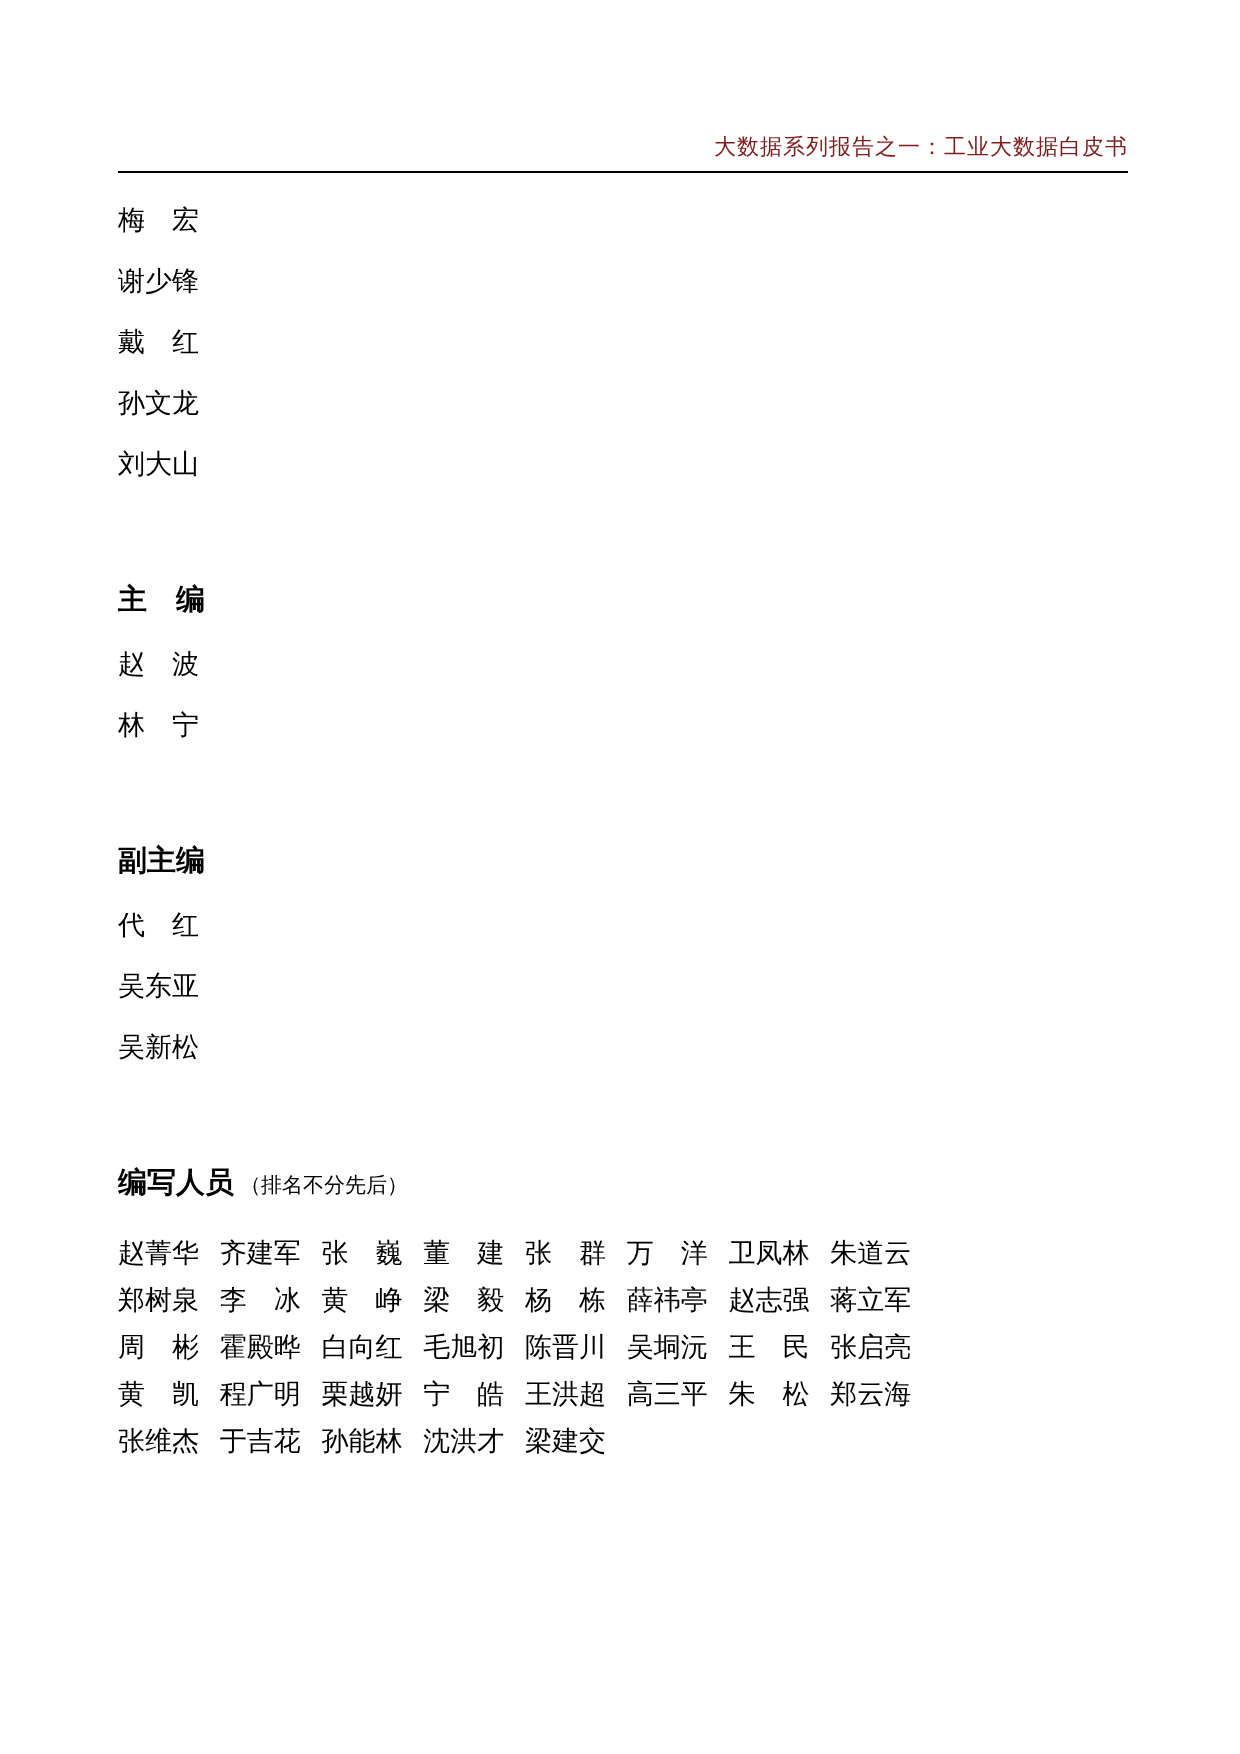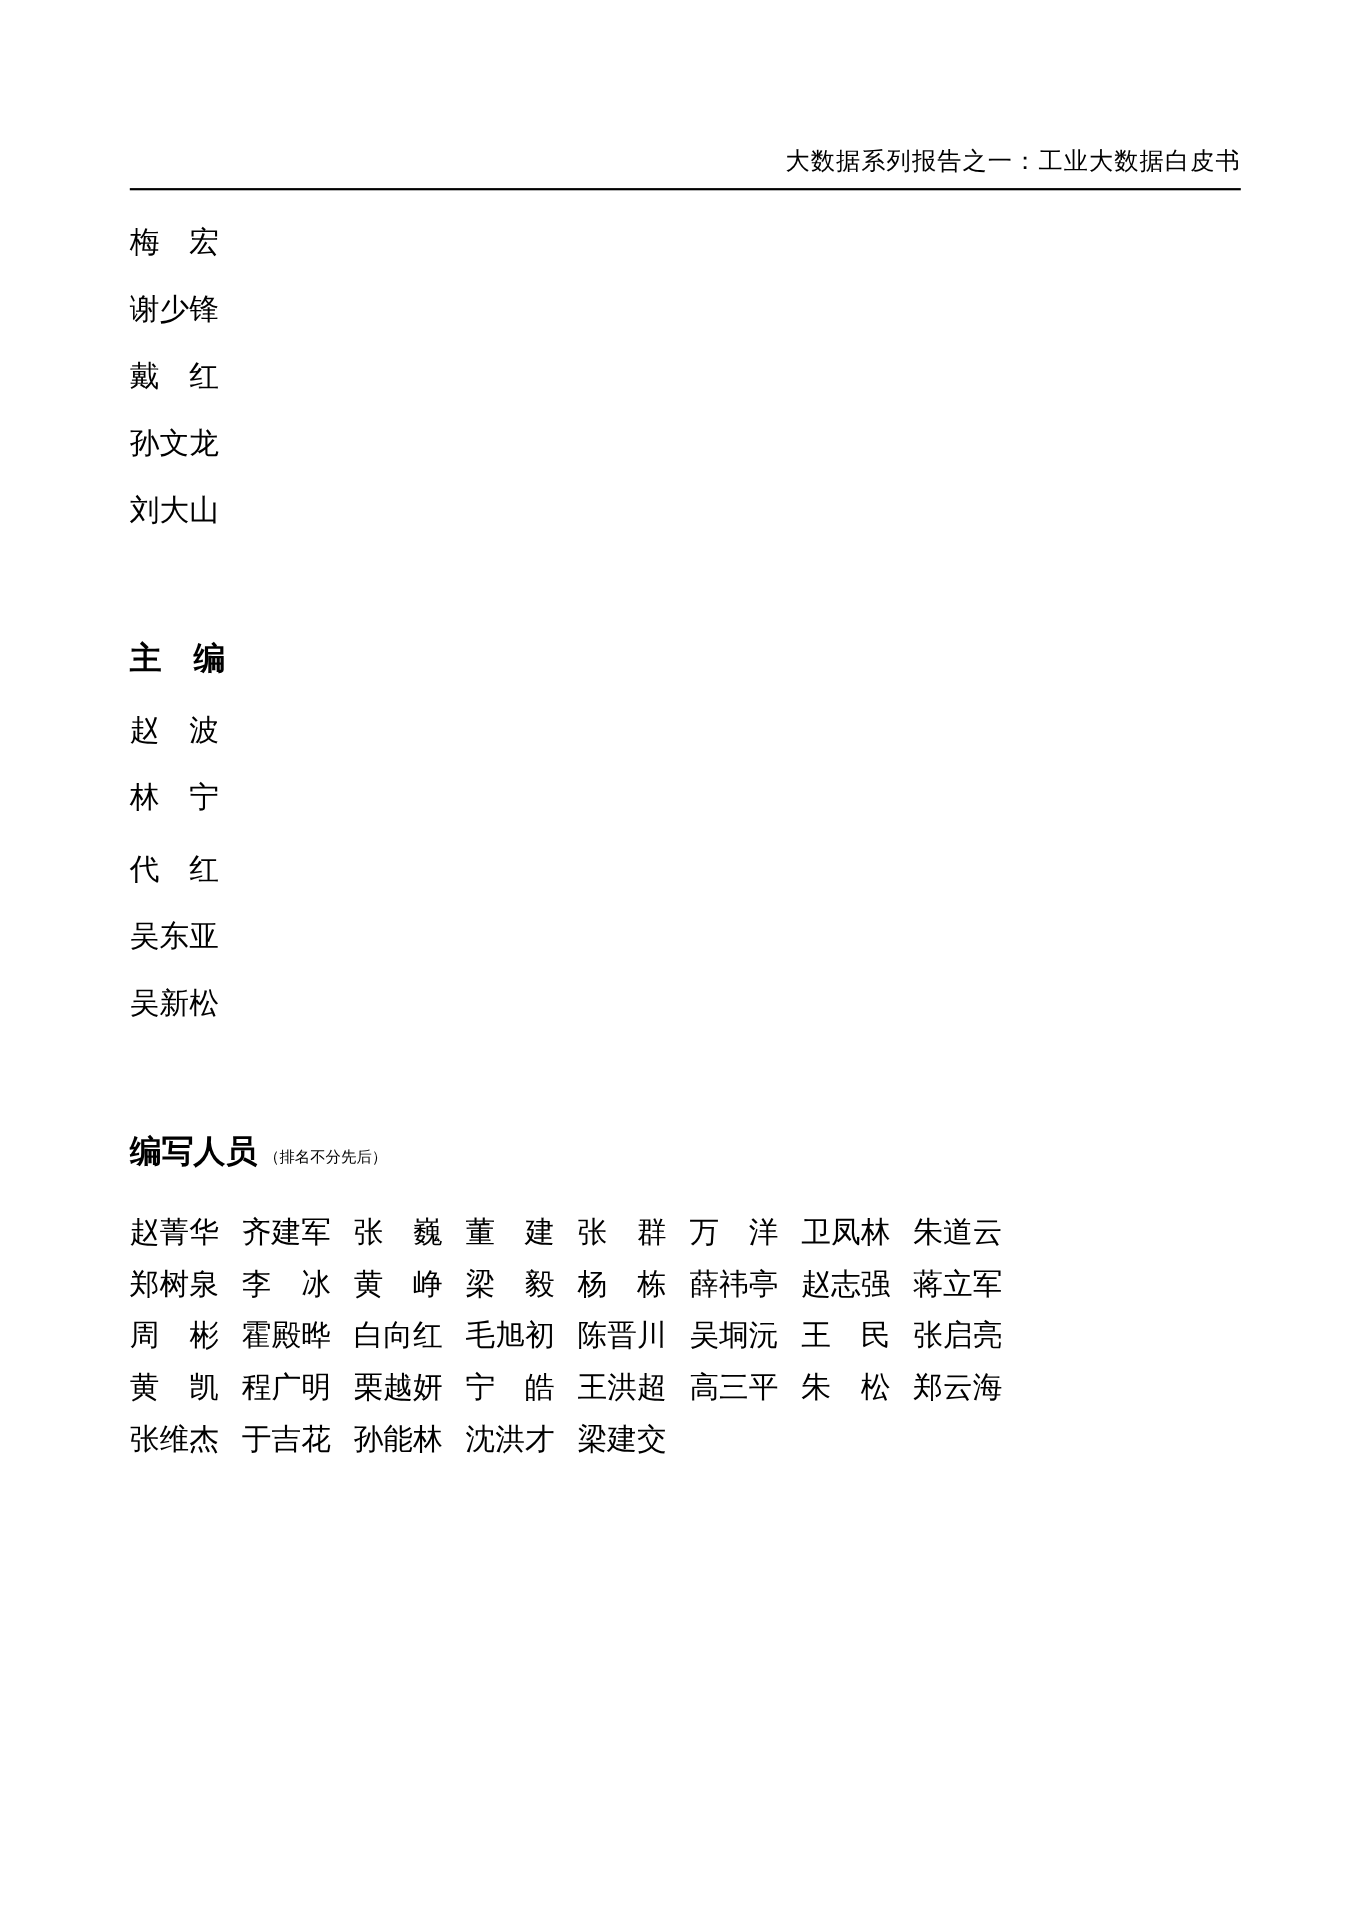--- a/index.html
+++ b/index.html
@@ -21,34 +21,34 @@
     padding: 132px 112px 0 118px;
   }
   .page-header {
     text-align: right;
     border-bottom: 2px solid #000;
     padding-bottom: 9px;
   }
   .header-title {
     font-family: "Liberation Serif", serif;
     font-size: 22px;
-    color: #000000;
+    color: #7f1d1d;
     letter-spacing: 1px;
   }
   .section-heading {
     font-size: 29px;
     font-weight: bold;
     line-height: 35px;
     margin: 100px 0 0 0;
   }
   .section-heading.first {
     margin-top: 46px;
   }
   .heading-note {
-    font-size: 14px;
+    font-size: 21px;
     font-weight: normal;
     margin-left: 6px;
   }
   .names-line {
     margin-top: 30px;
     display: flex;
     gap: 26px;
     font-size: 27px;
     line-height: 35px;
     white-space: pre;
@@ -83,20 +83,21 @@
     <span>孙文龙</span>
     <span>刘大山</span>
   </div>
 
   <h2 class="section-heading">主　编</h2>
   <div class="names-line">
     <span>赵　波</span>
     <span>林　宁</span>
   </div>
 
+  <h2 class="section-heading">副主编</h2>
   <div class="names-line">
     <span>代　红</span>
     <span>吴东亚</span>
     <span>吴新松</span>
   </div>
 
   <h2 class="section-heading"><span>编写人员</span><span class="heading-note">（排名不分先后）</span></h2>
 
   <div class="names-grid">
     <div class="grid-row">

